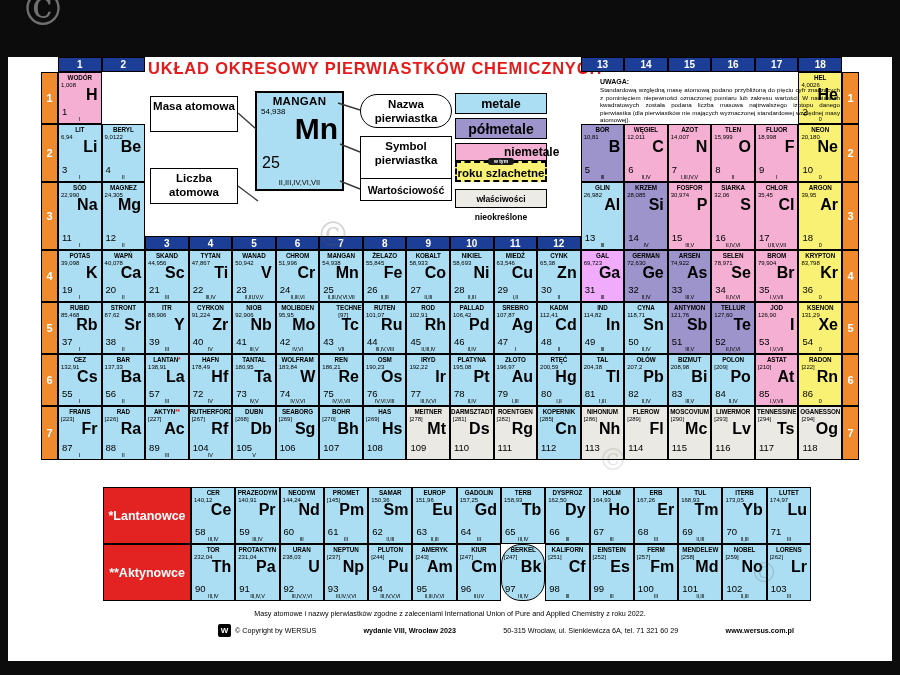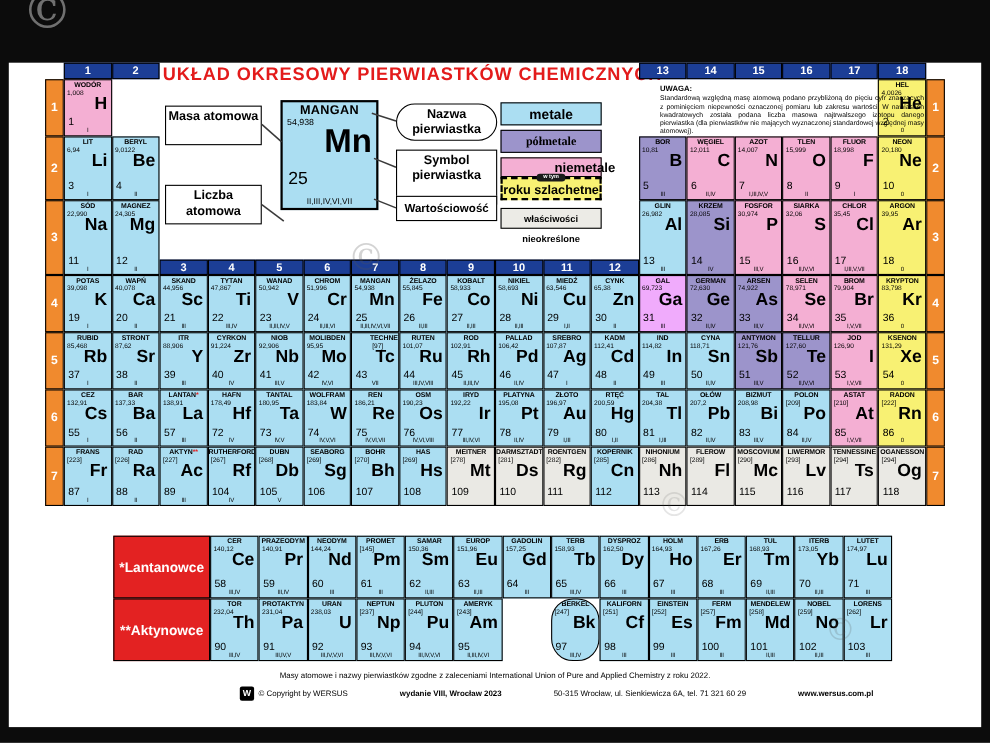--- a/index.html
+++ b/index.html
@@ -32,21 +32,21 @@
   .exbox{position:absolute;left:247px;top:34px;width:85px;height:96px;background:#abdef2;border:2px solid #000;}
   .exbox .xnm{font-size:11.5px;font-weight:bold;text-align:center;margin-top:2px;letter-spacing:.3px;}
   .exbox .xms{font-size:8px;padding-left:4px;}
   .exbox .xsy{position:absolute;right:4px;top:20px;font-size:30px;font-weight:bold;line-height:32px;}
   .exbox .xan{position:absolute;left:5px;bottom:17px;font-size:16px;}
   .exbox .xva{position:absolute;bottom:2px;left:0;right:0;text-align:center;font-size:7.5px;}
   .cl-lines{position:absolute;left:140px;top:30px;width:320px;height:140px;pointer-events:none;}
   .legend{position:absolute;left:447px;top:36px;width:92px;}
   .lg-item{border:1px solid #000;text-align:center;font-weight:bold;box-sizing:border-box;}
   .lg-0{height:21px;font-size:12.5px;line-height:20px;margin-bottom:4px;}
-  .lg-1{height:21px;font-size:11px;line-height:20px;margin-bottom:4px;font-family:Liberation Serif, serif;}
+  .lg-1{height:21px;font-size:14px;line-height:20px;margin-bottom:4px;}
   .lg-2{height:18px;font-size:12px;line-height:17px;}
   .lg-3{height:21px;font-size:11.5px;line-height:20px;border:2px dashed #000;position:relative;margin-bottom:7px;}
   .lg-badge{position:absolute;top:-5px;left:50%;transform:translateX(-50%);background:#1a1a1a;color:#fff;
             font-size:5px;line-height:7px;padding:0 6px;border-radius:3px;font-weight:bold;}
   .lg-4{height:19px;font-size:8.5px;line-height:18px;background:#ecebe6;}
   .note{position:absolute;left:592px;top:20px;width:240px;}
   .note .nt{font-size:7px;font-weight:bold;line-height:9px;}
   .note .nb{font-size:6.2px;line-height:7.6px;text-align:justify;}
   
   .lanblock{position:absolute;left:95px;top:430px;width:708px;display:grid;
@@ -916,20 +916,27 @@
           <div class="an">94</div>
           <div class="va">III,IV,V,VI</div>
         </div>
         <div class="el" style="background: rgb(171, 222, 242); grid-area: 2 / 7;">
           <div class="nm">AMERYK</div>
           <div class="ms">[243]</div>
           <div class="sy">Am</div>
           <div class="an">95</div>
           <div class="va">II,III,IV,VI</div>
         </div>
+        <div class="el" style="background: rgb(171, 222, 242); grid-area: 2 / 8;">
+          <div class="nm">KIUR</div>
+          <div class="ms">[247]</div>
+          <div class="sy">Cm</div>
+          <div class="an">96</div>
+          <div class="va">III,IV</div>
+        </div>
         <div class="el" style="background: rgb(171, 222, 242); grid-area: 2 / 9; border-radius: 20px;">
           <div class="nm">BERKEL</div>
           <div class="ms">[247]</div>
           <div class="sy">Bk</div>
           <div class="an">97</div>
           <div class="va">III,IV</div>
         </div>
         <div class="el" style="background: rgb(171, 222, 242); grid-area: 2 / 10;">
           <div class="nm">KALIFORN</div>
           <div class="ms">[251]</div>

